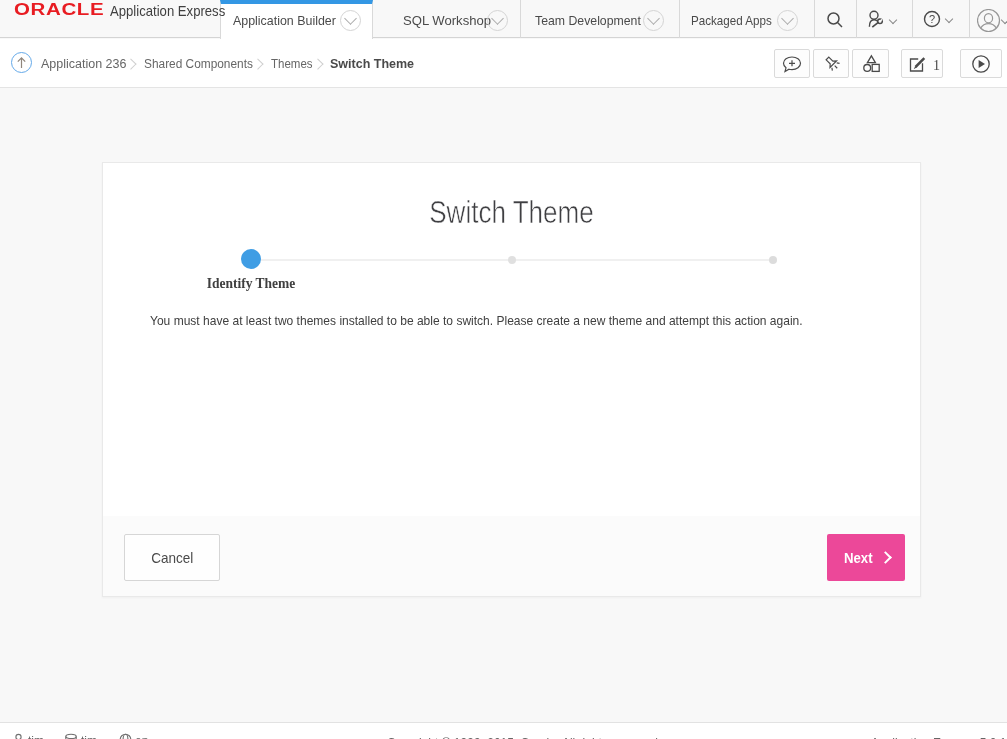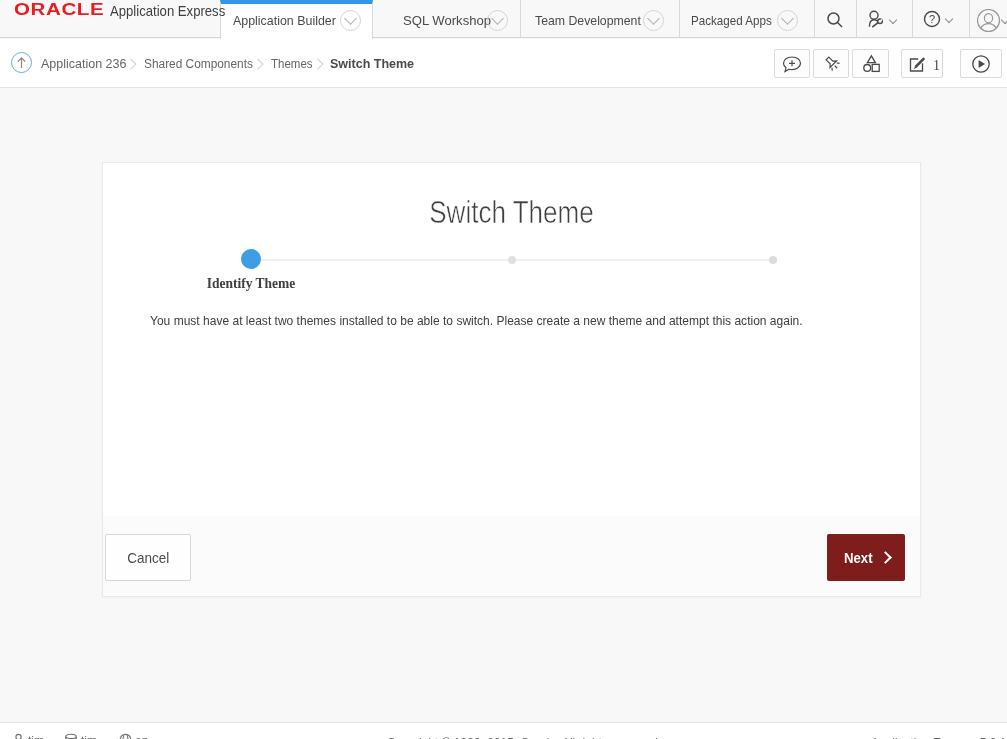--- a/index.html
+++ b/index.html
@@ -34,23 +34,23 @@
 .dot { position:absolute; border-radius:50%; }
 #dot1 { left:138px; top:86px; width:20px; height:20px; background:#3f9de4; }
 #dot2 { left:405px; top:92.5px; width:8px; height:8px; background:#e0e0e0; }
 #dot3 { left:666px; top:92.5px; width:8px; height:8px; background:#dcdcdc; }
 #steplabel { position:absolute; left:48px; top:112px; width:200px; text-align:center; font-family:"Liberation Serif", serif; font-weight:bold; font-size:15px; color:#3f3f3f; transform:scaleX(0.9); transform-origin:center; }
 #msg { position:absolute; left:47px; top:149.5px; font-size:13px; color:#404040; white-space:nowrap; transform:scaleX(0.925); transform-origin:left center; }
 #cardfoot { position:absolute; left:0; bottom:0; width:100%; height:80px; background:#fbfbfb; }
 .btn { position:absolute; top:371px; height:47px; border-radius:2px; font-size:15px; line-height:45px; text-align:center; }
 .btn.light { background:#fefefe; border:1px solid #d6d6d6; color:#4a4a4a; }
 .bl { display:inline-block; transform-origin:center; }
-#btn-cancel { left:2px; width:86px; }
+#btn-cancel { left:21px; width:96px; }
 #btn-create { left:601px; width:117px; }
-#btn-next { left:724px; width:78px; background:#7f1d1d; color:#fff; font-weight:bold; line-height:47px; }
+#btn-next { left:724px; width:78px; background:#ec4899; color:#fff; font-weight:bold; line-height:47px; }
 
 
 #footer { position:absolute; top:722px; left:0; width:1007px; height:17px; background:#fff; border-top:1px solid #e2e2e2; }
 .foottxt { position:absolute; font-size:12px; color:#666; top:11px; white-space:nowrap; }
 svg.ic { position:absolute; }
 </style>
 </head>
 <body>
 
 <div id="header">

